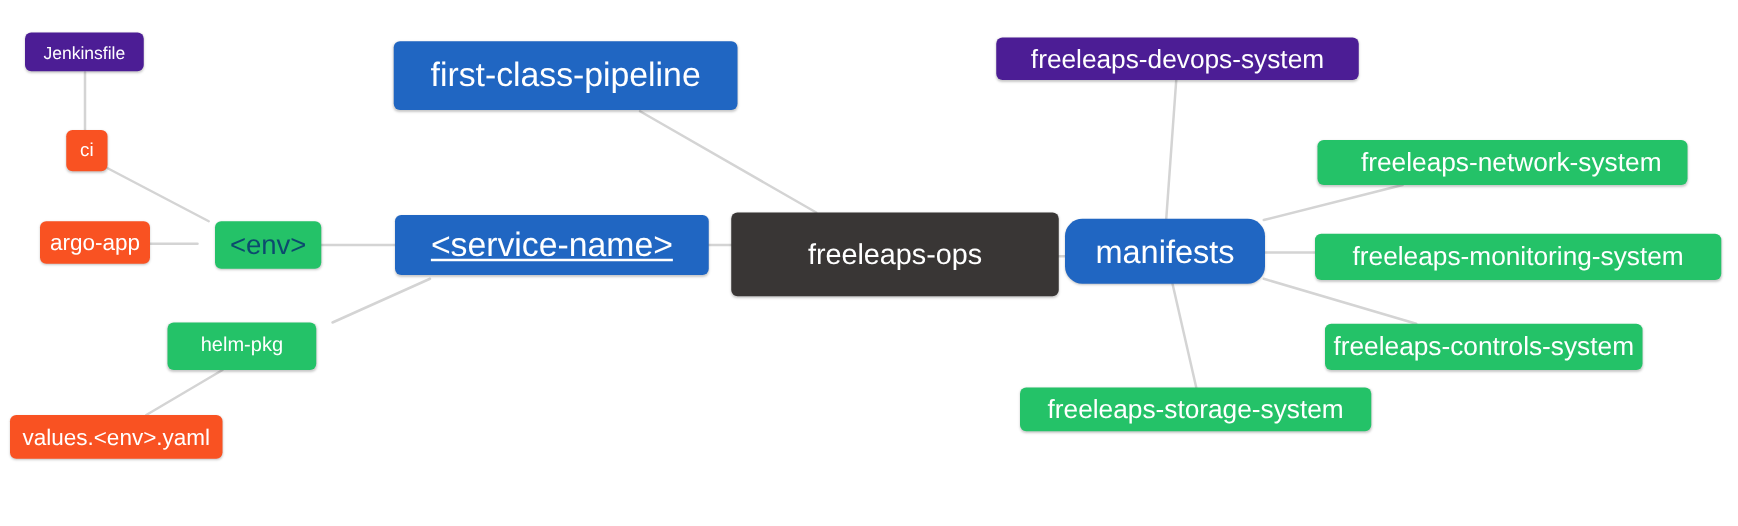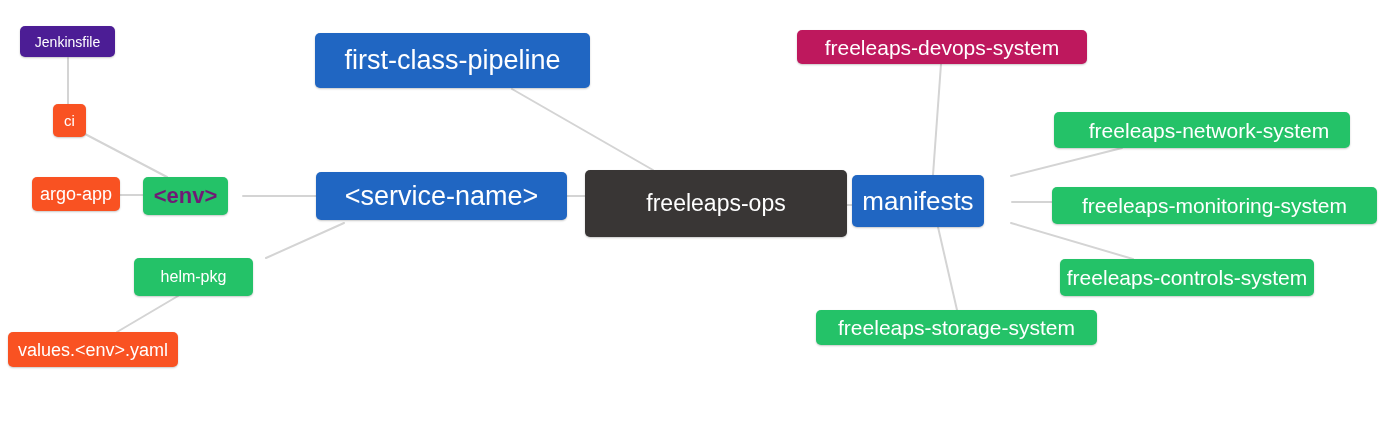--- a/index.html
+++ b/index.html
@@ -55,26 +55,26 @@
       <line x1="941" y1="64" x2="933" y2="175" stroke="#D4D4D4" stroke-width="2" stroke-linecap="round"></line>
       <line x1="1011" y1="176" x2="1122" y2="148" stroke="#D4D4D4" stroke-width="2" stroke-linecap="round"></line>
       <line x1="1012" y1="202" x2="1052" y2="202" stroke="#D4D4D4" stroke-width="2" stroke-linecap="round"></line>
       <line x1="1011" y1="223" x2="1133" y2="259" stroke="#D4D4D4" stroke-width="2" stroke-linecap="round"></line>
       <line x1="938" y1="227" x2="957" y2="310" stroke="#D4D4D4" stroke-width="2" stroke-linecap="round"></line>
     </svg>
   <div id="node-layer">
       <div class="node" style="left: 20px; top: 26px; width: 95px; height: 31px; font-size: 14px; background: #4c1d95; color: rgb(255, 255, 255);">Jenkinsfile</div>
       <div class="node" style="left: 53px; top: 104px; width: 33px; height: 33px; font-size: 15px; background: rgb(249, 82, 34); color: rgb(255, 255, 255);">ci</div>
       <div class="node" style="left: 32px; top: 177px; width: 88px; height: 34px; font-size: 18px; background: rgb(249, 82, 34); color: rgb(255, 255, 255);">argo-app</div>
-      <div class="node" style="left: 143px; top: 177px; width: 85px; height: 38px; font-size: 22px; background: rgb(36, 194, 104); color: #701a75; font-weight: bold;">&lt;env&gt;</div>
+      <div class="node" style="left: 172px; top: 177px; width: 85px; height: 38px; font-size: 22px; background: rgb(36, 194, 104); color: #0c4a6e;">&lt;env&gt;</div>
       <div class="node" style="left: 134px; top: 258px; width: 119px; height: 38px; font-size: 16px; background: rgb(36, 194, 104); color: rgb(255, 255, 255);">helm-pkg</div>
       <div class="node" style="left: 8px; top: 332px; width: 170px; height: 35px; font-size: 18px; background: rgb(249, 82, 34); color: rgb(255, 255, 255);">values.&lt;env&gt;.yaml</div>
       <div class="node" style="left: 315px; top: 33px; width: 275px; height: 55px; font-size: 27px; background: rgb(32, 102, 194); color: rgb(255, 255, 255);">first-class-pipeline</div>
-      <div class="node" style="left: 316px; top: 172px; width: 251px; height: 48px; font-size: 27px; background: rgb(32, 102, 194); color: rgb(255, 255, 255);">&lt;service-name&gt;</div>
+      <div class="node" style="left: 316px; top: 172px; width: 251px; height: 48px; font-size: 27px; background: rgb(32, 102, 194); color: rgb(255, 255, 255); text-decoration: underline;">&lt;service-name&gt;</div>
       <div class="node" style="left: 585px; top: 170px; width: 262px; height: 67px; font-size: 23px; background: rgb(57, 54, 53); color: rgb(255, 255, 255);">freeleaps-ops</div>
-      <div class="node" style="left: 852px; top: 175px; width: 132px; height: 52px; font-size: 26px; background: rgb(32, 102, 194); color: rgb(255, 255, 255);">manifests</div>
-      <div class="node" style="left: 797px; top: 30px; width: 290px; height: 34px; font-size: 21px; background: #be185d; color: rgb(255, 255, 255);">freeleaps-devops-system</div>
+      <div class="node" style="left: 852px; top: 175px; width: 160px; height: 52px; font-size: 26px; background: rgb(32, 102, 194); color: rgb(255, 255, 255); border-radius: 14px;">manifests</div>
+      <div class="node" style="left: 797px; top: 30px; width: 290px; height: 34px; font-size: 21px; background: #4c1d95; color: rgb(255, 255, 255);">freeleaps-devops-system</div>
       <div class="node" style="left: 1054px; top: 112px; width: 296px; height: 36px; font-size: 21px; background: rgb(36, 194, 104); color: rgb(255, 255, 255); padding-left: 14px;">freeleaps-network-system</div>
       <div class="node" style="left: 1052px; top: 187px; width: 325px; height: 37px; font-size: 21px; background: rgb(36, 194, 104); color: rgb(255, 255, 255); text-align: right;">freeleaps-monitoring-system</div>
       <div class="node" style="left: 1060px; top: 259px; width: 254px; height: 37px; font-size: 21px; background: rgb(36, 194, 104); color: rgb(255, 255, 255);">freeleaps-controls-system</div>
       <div class="node" style="left: 816px; top: 310px; width: 281px; height: 35px; font-size: 21px; background: rgb(36, 194, 104); color: rgb(255, 255, 255);">freeleaps-storage-system</div>
     </div>
 </div>
 
 </body></html>

